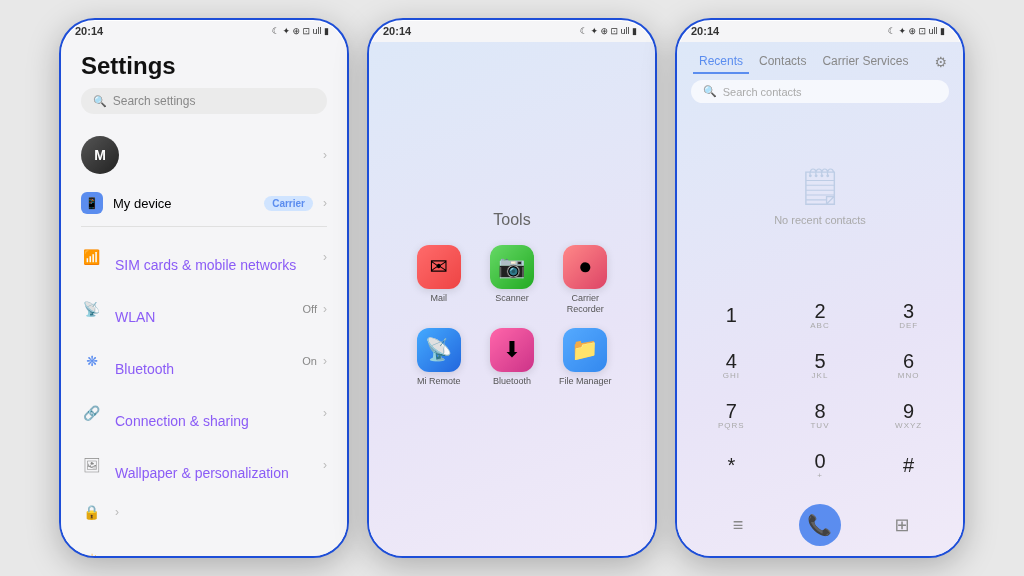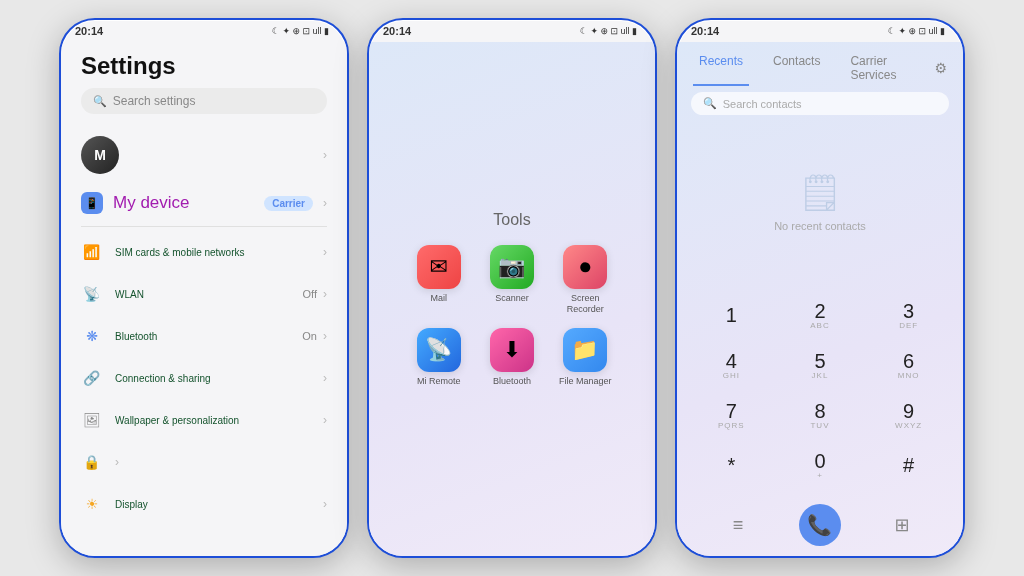--- a/index.html
+++ b/index.html
@@ -106,21 +106,21 @@
       gap: 10px;
       margin-bottom: 4px;
     }
     .device-icon {
       width: 22px; height: 22px;
       background: #5b8def;
       border-radius: 6px;
       display: flex; align-items: center; justify-content: center;
       color: #fff; font-size: 11px;
     }
-    .device-label { flex: 1; font-size: 17px; color: #a21caf; }
+    .device-label { flex: 1; font-size: 13px; color: #000000; }
     .update-badge {
       background: #d0e4ff;
       color: #5b8def;
       font-size: 10px;
       padding: 2px 8px;
       border-radius: 10px;
       font-weight: 600;
     }
 
     .divider { height: 1px; background: #e0e0e0; margin: 4px 20px; }
@@ -132,21 +132,21 @@
       gap: 12px;
     }
     .settings-item-icon {
       width: 22px; height: 22px;
       display: flex; align-items: center; justify-content: center;
       font-size: 14px;
       flex-shrink: 0;
     }
 
     .settings-item-text { flex: 1; }
-    .settings-item-label { font-size: 10px; color: #14532d; }
+    .settings-item-label { font-size: 14px; color: #8b5cf6; margin-top: 16px; }
     .settings-item-value { font-size: 11px; color: #888; margin-right: 4px; }
     .settings-item-right { display: flex; align-items: center; gap: 2px; }
 
     
     .launcher-screen {
       background: linear-gradient(160deg, #dde8f8 0%, #e8e4f7 60%, #f0eaf8 100%);
       height: 100%;
       display: flex;
       flex-direction: column;
       align-items: center;
@@ -381,21 +381,21 @@
         <div class="app-item">
     <div class="app-icon-wrap" style="background:linear-gradient(135deg,#ff6b6b,#ee4444)">✉</div>
     <div class="app-name">Mail</div>
   </div>
         <div class="app-item">
     <div class="app-icon-wrap" style="background:linear-gradient(135deg,#66d966,#22aa22)">📷</div>
     <div class="app-name">Scanner</div>
   </div>
         <div class="app-item">
     <div class="app-icon-wrap" style="background:linear-gradient(135deg,#ff8888,#dd4466)">⏺</div>
-    <div class="app-name">Screen
+    <div class="app-name">Carrier
 Recorder</div>
   </div>
         <div class="app-item">
     <div class="app-icon-wrap" style="background:linear-gradient(135deg,#44aaff,#2266dd)">📡</div>
     <div class="app-name">Mi Remote</div>
   </div>
         <div class="app-item">
     <div class="app-icon-wrap" style="background:linear-gradient(135deg,#ff66aa,#cc3388)">⬇</div>
     <div class="app-name">Bluetooth</div>
   </div>
@@ -408,21 +408,21 @@
   </div>
 </div>
 
 <div class="phone">
   <div class="status-bar">
     <span class="time">20:14</span>
     <span class="status-icons">☾ ✦ ⊕ ⊡ ull ▮</span>
   </div>
   <div class="screen dialer-screen">
     <div class="dialer-tabs">
-      <div id="dialer-tabs-container" style="display:flex;gap:18px;">
+      <div id="dialer-tabs-container" style="display:flex;gap:4px;">
           <div class="dialer-tab active">Recents</div>
           <div class="dialer-tab">Contacts</div>
           <div class="dialer-tab">Carrier Services</div>
         </div>
       <div class="gear-btn">⚙</div>
     </div>
     <div class="dialer-search">
       <span>🔍</span>
       <span>Search contacts</span>
     </div>

